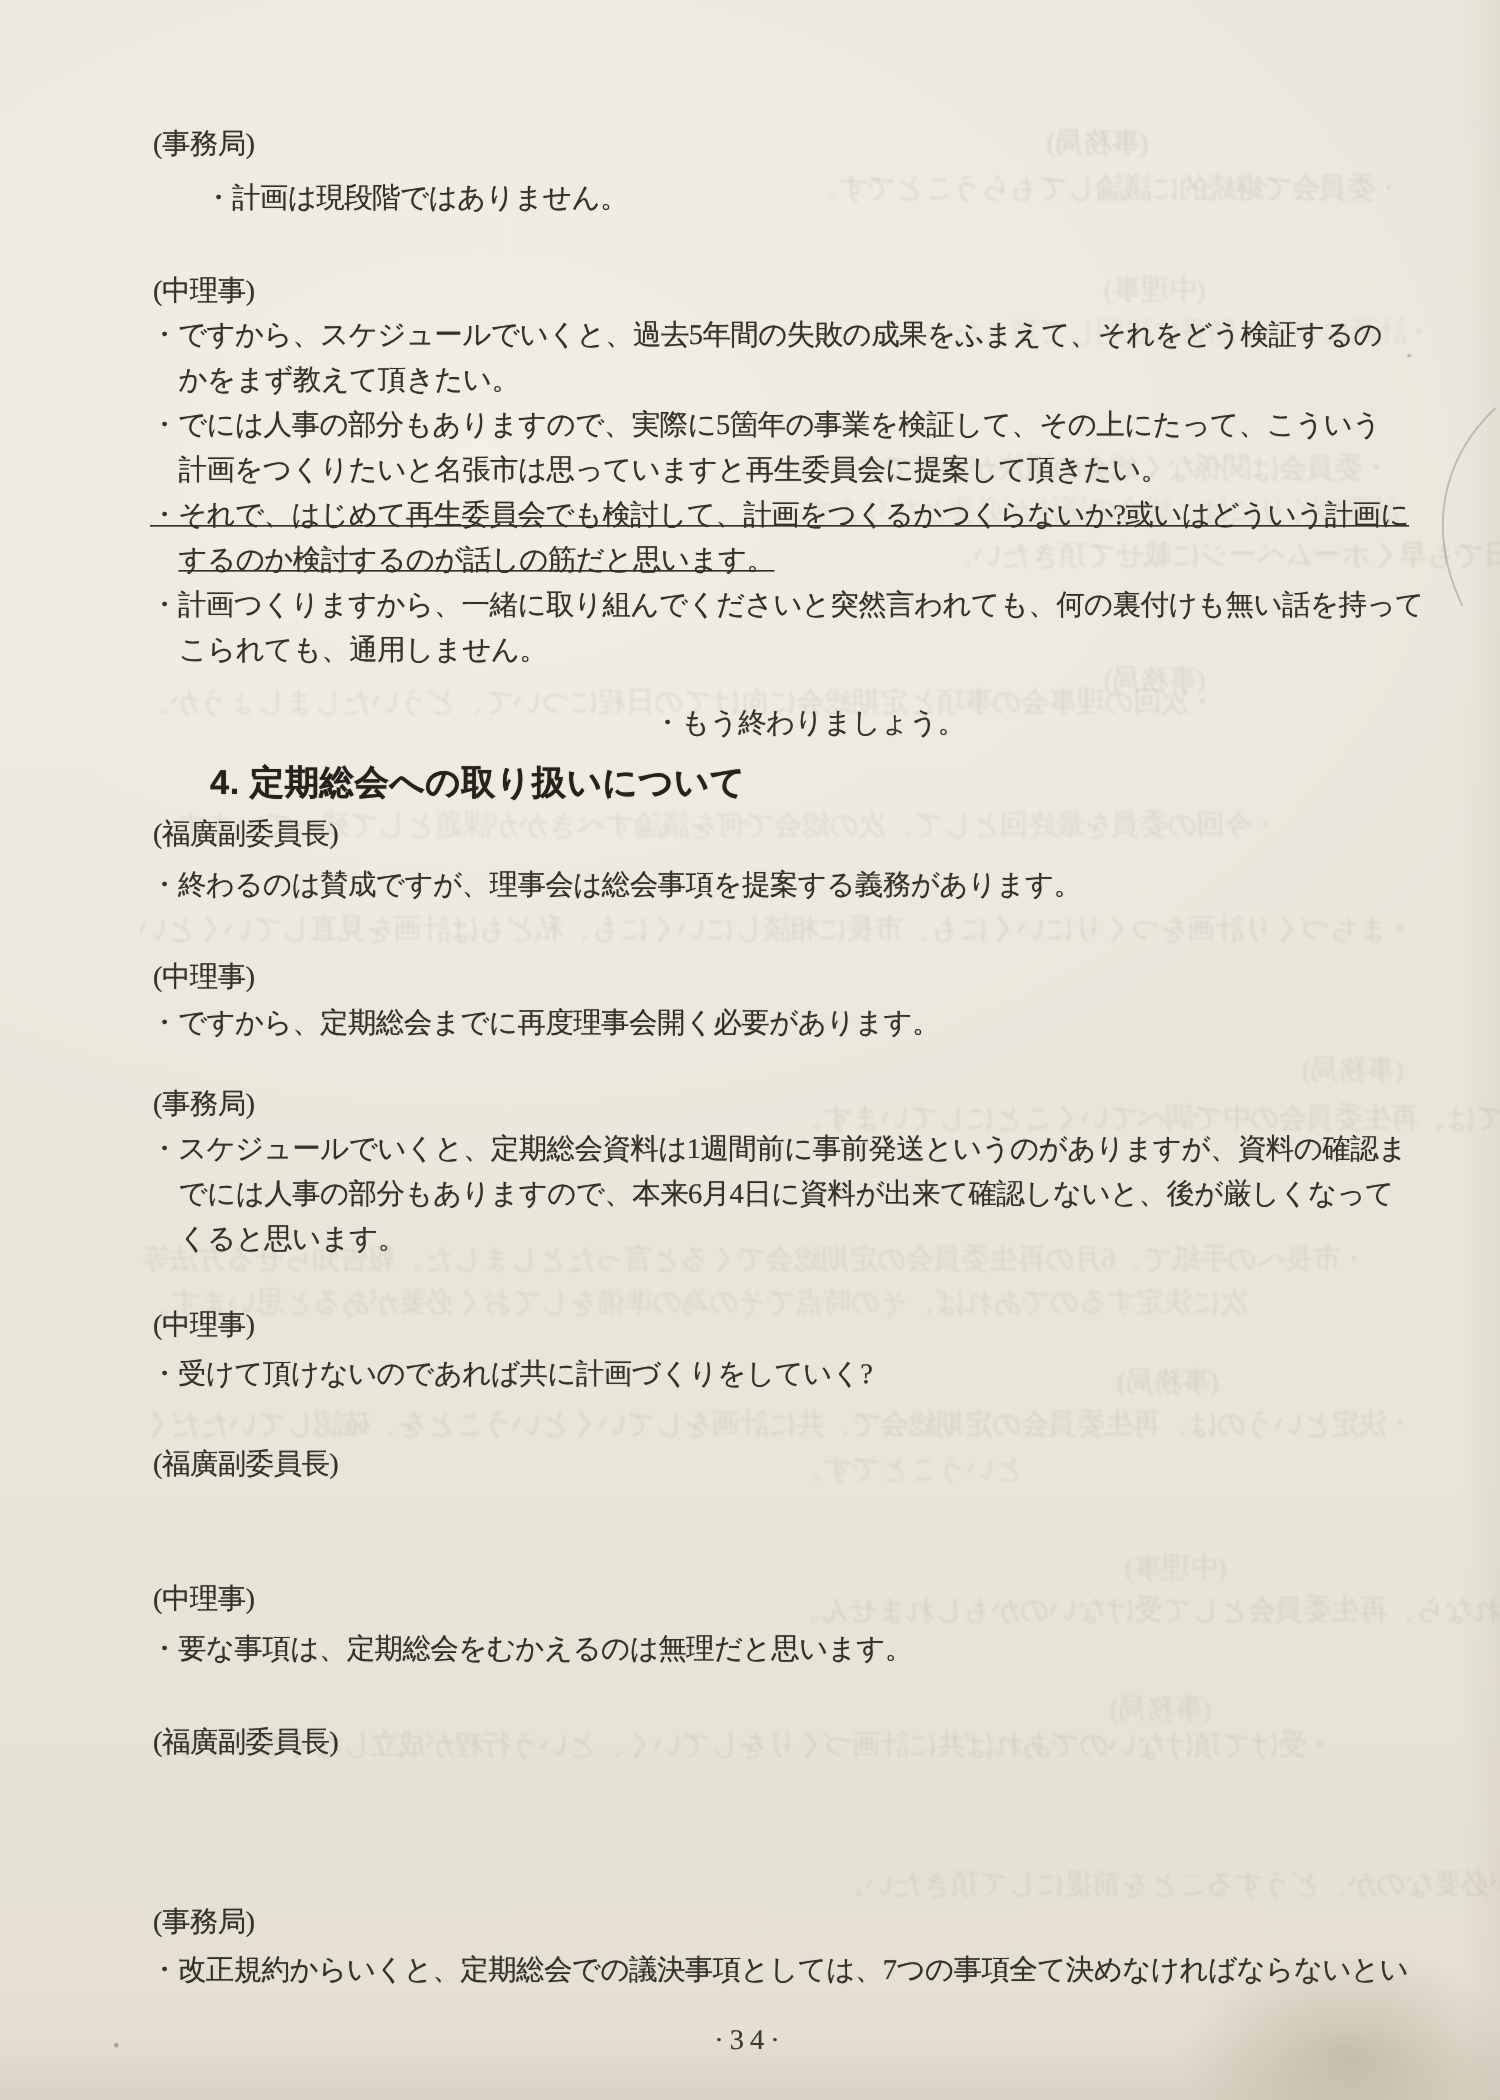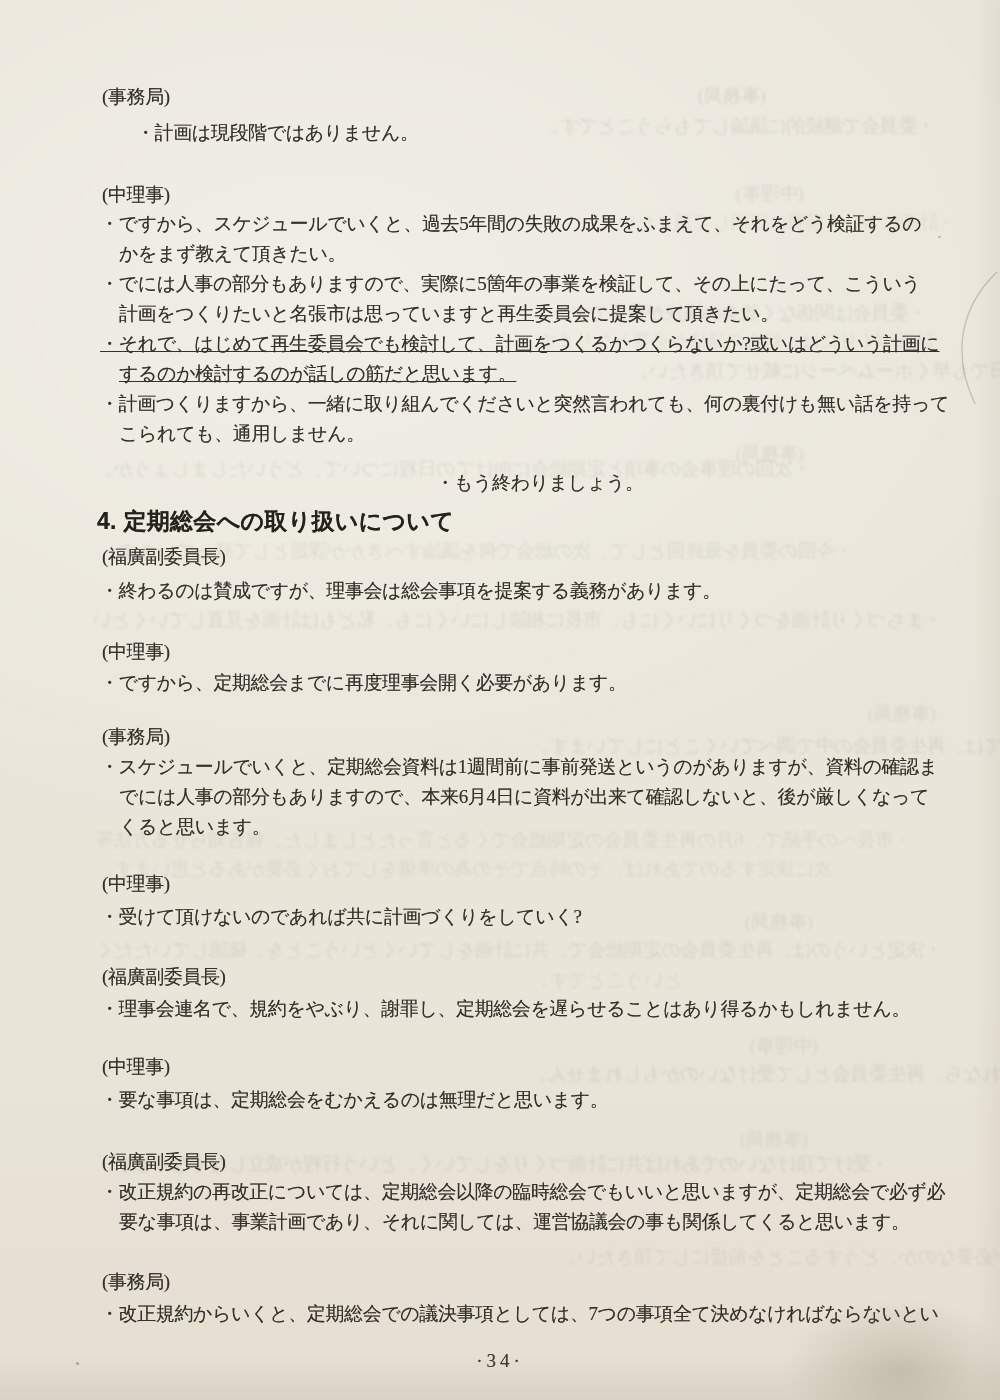--- a/index.html
+++ b/index.html
@@ -94,38 +94,35 @@
       <div class="block speaker" style="top: 180px;">(中理事)</div>
       <div class="block bullet" style="top: 209px;">・ですから、スケジュールでいくと、過去5年間の失敗の成果をふまえて、それをどう検証するの
 かをまず教えて頂きたい。</div>
       <div class="block bullet" style="top: 269px;">・でには人事の部分もありますので、実際に5箇年の事業を検証して、その上にたって、こういう
 計画をつくりたいと名張市は思っていますと再生委員会に提案して頂きたい。</div>
       <div class="block bullet" style="top: 329px; text-decoration: underline;">・それで、はじめて再生委員会でも検討して、計画をつくるかつくらないか?或いはどういう計画に
 するのか検討するのが話しの筋だと思います。</div>
       <div class="block bullet" style="top: 389px;">・計画つくりますから、一緒に取り組んでくださいと突然言われても、何の裏付けも無い話を持って
 こられても、通用しません。</div>
       <div class="block bullet" style="top: 468px; text-align: center;">・もう終わりましょう。</div>
-      <div class="block heading" style="top: 505px;">4. 定期総会への取り扱いについて</div>
+      <div class="block heading" style="top: 505px; margin-left: 43px;">4. 定期総会への取り扱いについて</div>
       <div class="block speaker" style="top: 542px;">(福廣副委員長)</div>
       <div class="block bullet" style="top: 576px;">・終わるのは賛成ですが、理事会は総会事項を提案する義務があります。</div>
       <div class="block speaker" style="top: 637px;">(中理事)</div>
       <div class="block bullet" style="top: 668px;">・ですから、定期総会までに再度理事会開く必要があります。</div>
       <div class="block speaker" style="top: 722px;">(事務局)</div>
       <div class="block bullet" style="top: 752px;">・スケジュールでいくと、定期総会資料は1週間前に事前発送というのがありますが、資料の確認ま
 でには人事の部分もありますので、本来6月4日に資料が出来て確認しないと、後が厳しくなって
 くると思います。</div>
       <div class="block speaker" style="top: 869px;">(中理事)</div>
       <div class="block bullet" style="top: 902px;">・受けて頂けないのであれば共に計画づくりをしていく?</div>
       <div class="block speaker" style="top: 962px;">(福廣副委員長)</div>
-      <div class="block bullet" style="top: 994px;">・理事会連名で、規約をやぶり、謝罪し、定期総会を遅らせることはあり得るかもしれません。</div>
       <div class="block speaker" style="top: 1052px;">(中理事)</div>
       <div class="block bullet" style="top: 1085px;">・要な事項は、定期総会をむかえるのは無理だと思います。</div>
       <div class="block speaker" style="top: 1147px;">(福廣副委員長)</div>
-      <div class="block bullet" style="top: 1177px;">・改正規約の再改正については、定期総会以降の臨時総会でもいいと思いますが、定期総会で必ず必
-要な事項は、事業計画であり、それに関しては、運営協議会の事も関係してくると思います。</div>
       <div class="block speaker" style="top: 1267px;">(事務局)</div>
       <div class="block bullet" style="top: 1299px;">・改正規約からいくと、定期総会での議決事項としては、7つの事項全て決めなければならないとい</div>
     </div>
 
   <div class="page-number">·34·</div>
 
   <div class="corner-shadow"></div>
   <div class="bottom-vignette"></div>
   <div class="right-vignette"></div>
 </div>

